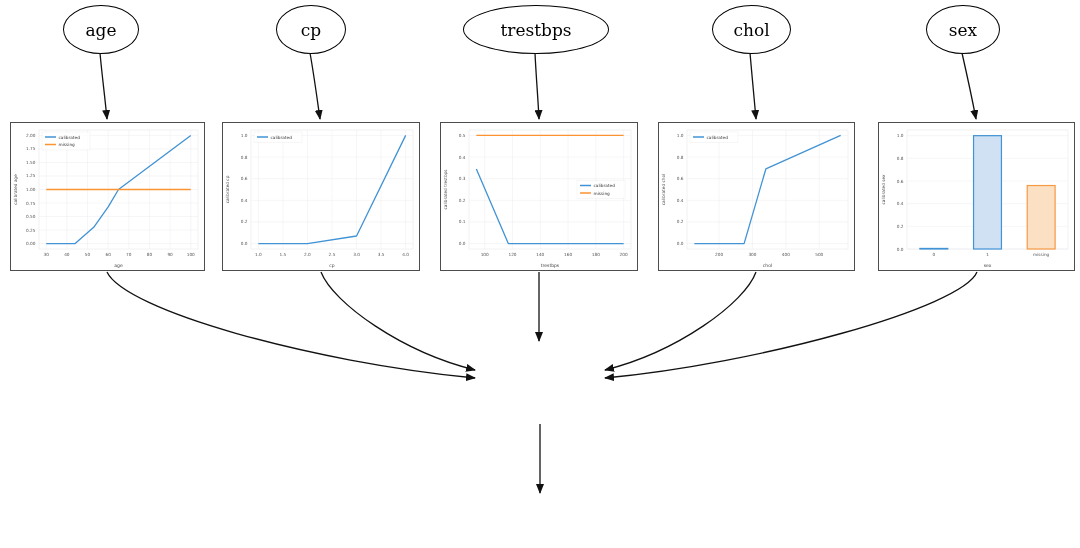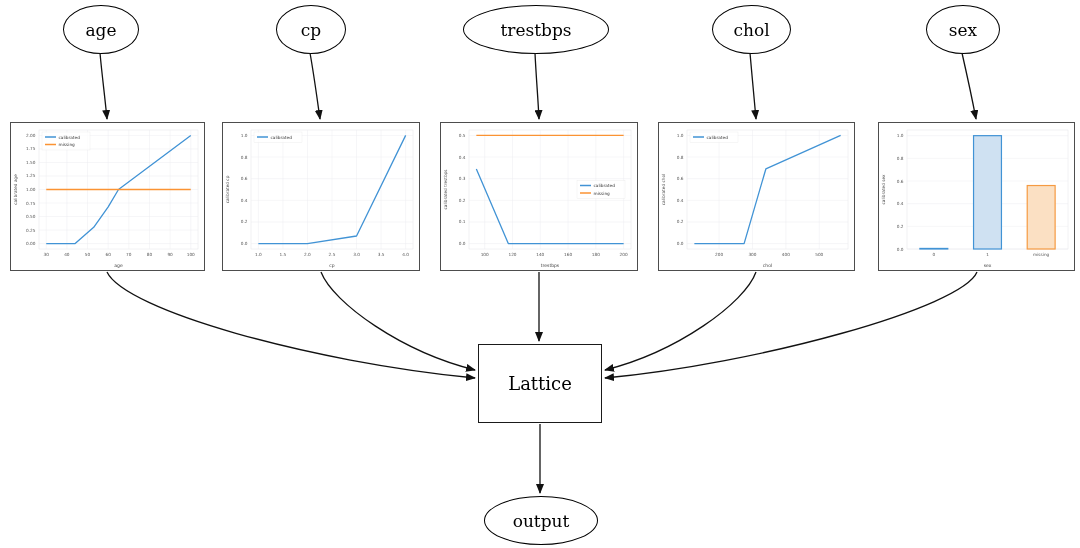--- a/index.html
+++ b/index.html
@@ -241,21 +241,15 @@
         <text x="217" y="265" font-size="8.5" text-anchor="middle" fill="#555" font-family="&quot;DejaVu Sans&quot;, sans-serif">1</text>
         <text x="324.33333333333337" y="265" font-size="8.5" text-anchor="middle" fill="#555" font-family="&quot;DejaVu Sans&quot;, sans-serif">missing</text>
         <text x="217" y="288" font-size="9" text-anchor="middle" fill="#444" font-family="&quot;DejaVu Sans&quot;, sans-serif">sex</text>
         <text x="0" y="0" font-size="8.5" text-anchor="middle" fill="#444" font-family="&quot;DejaVu Sans&quot;, sans-serif" transform="translate(11,133) rotate(-90)">calibrated sex</text>
         <rect x="81.75999999999999" y="250.86666666666667" width="55.81333333333333" height="1.1333333333333258" fill="#cfe1f2" stroke="#4193d5" stroke-width="2.4"></rect>
         <rect x="189.09333333333333" y="25.333333333333343" width="55.81333333333333" height="226.66666666666666" fill="#cfe1f2" stroke="#4193d5" stroke-width="2.4"></rect>
         <rect x="296.42666666666673" y="125.06666666666666" width="55.81333333333333" height="126.93333333333334" fill="#fbe0c3" stroke="#f59a42" stroke-width="2.4"></rect>
       </svg>
     </div>
 
-  <div class="lattice" id="lattice-box">
-    <span>Lattice</span>
-  </div>
-
-  <div class="enode" id="n-output">
-    <span>output</span>
-  </div>
+
 
 </div>
 
 </body></html>

